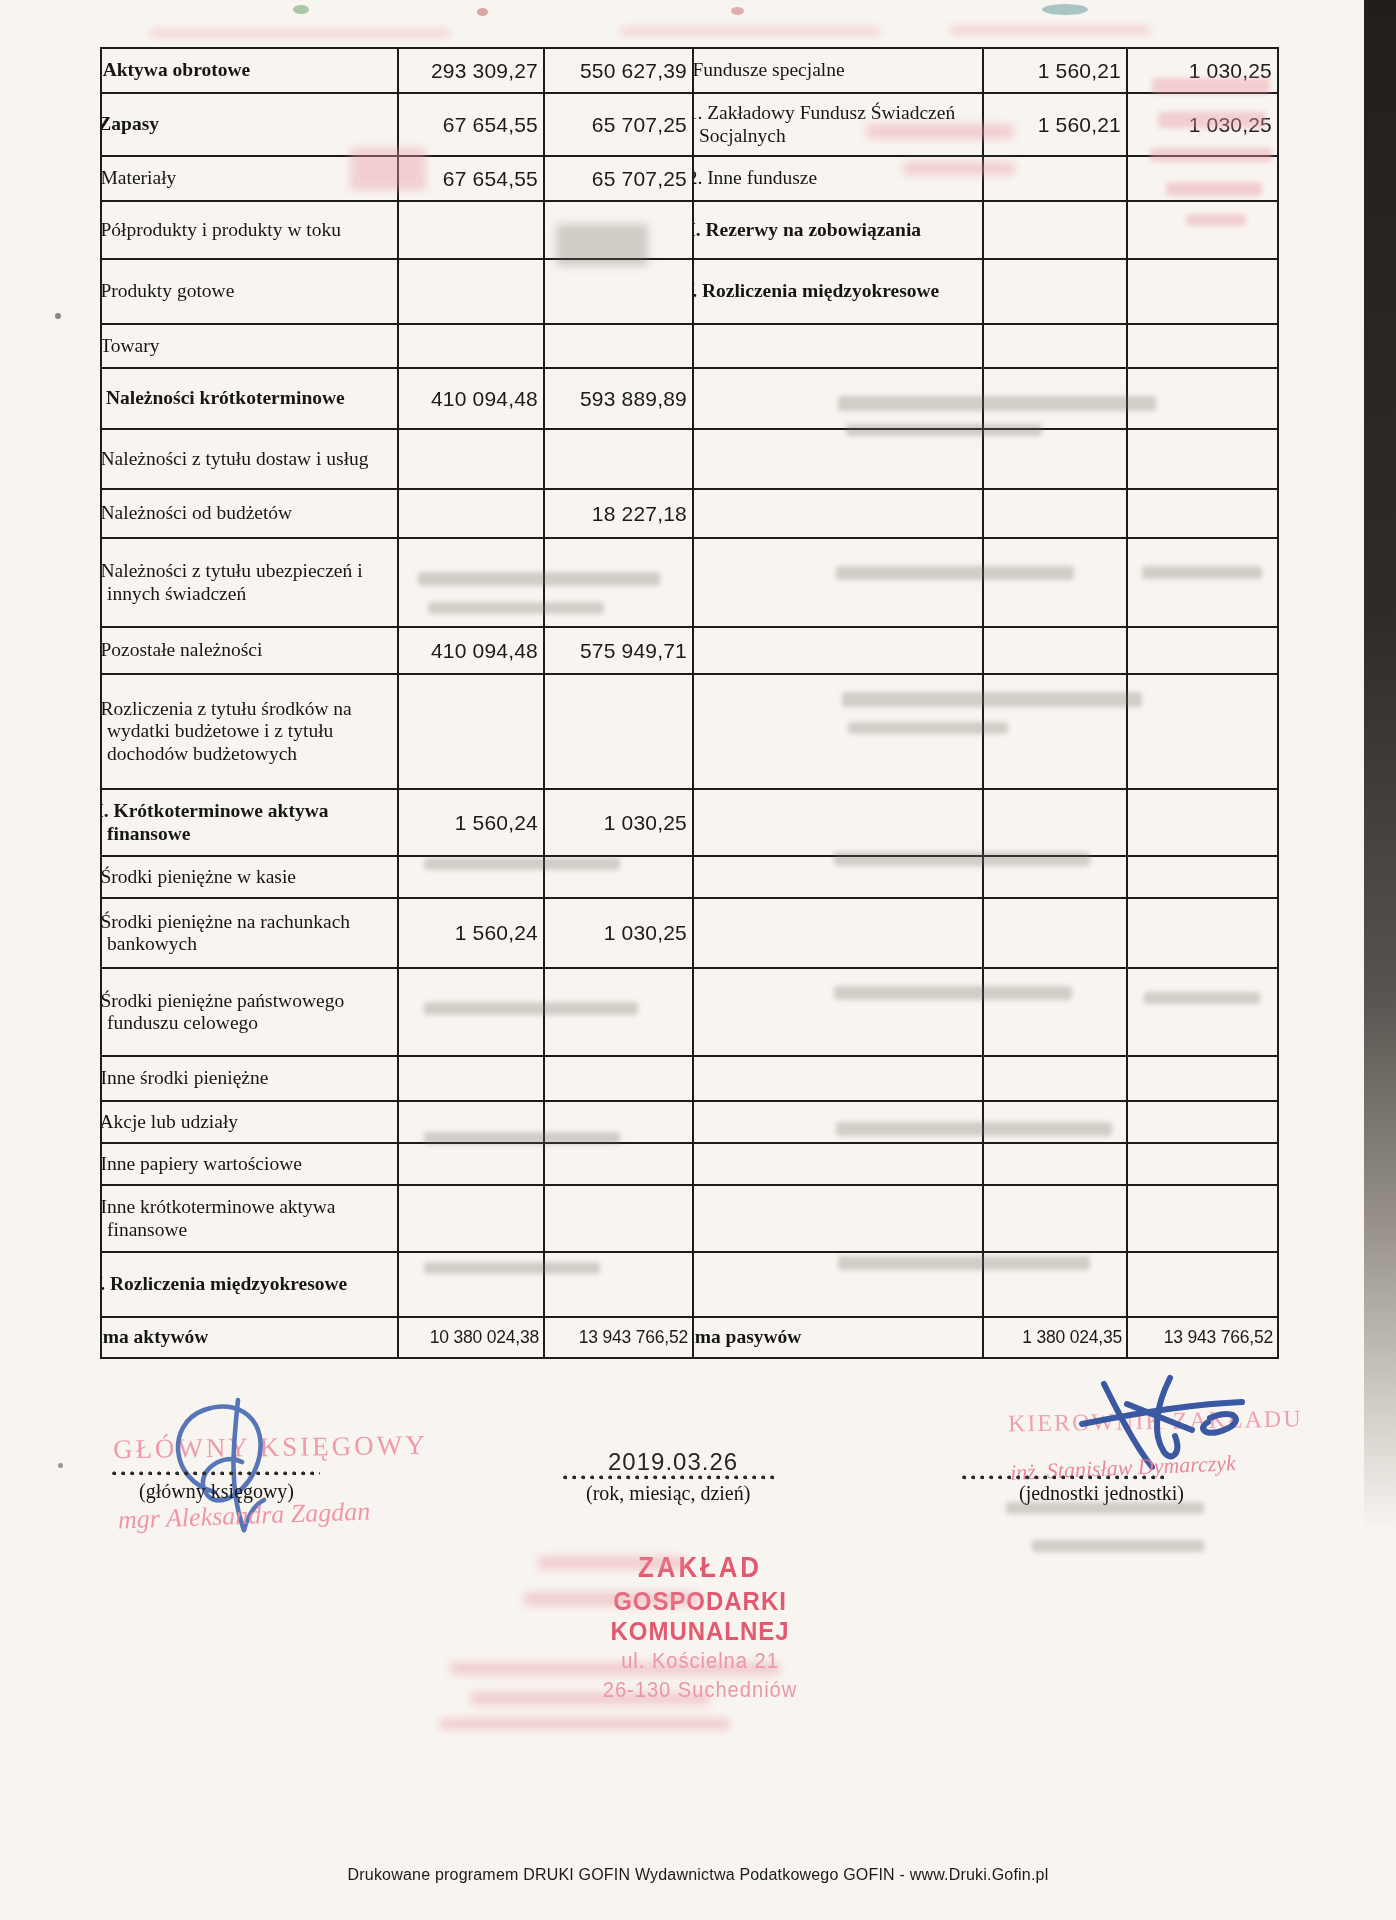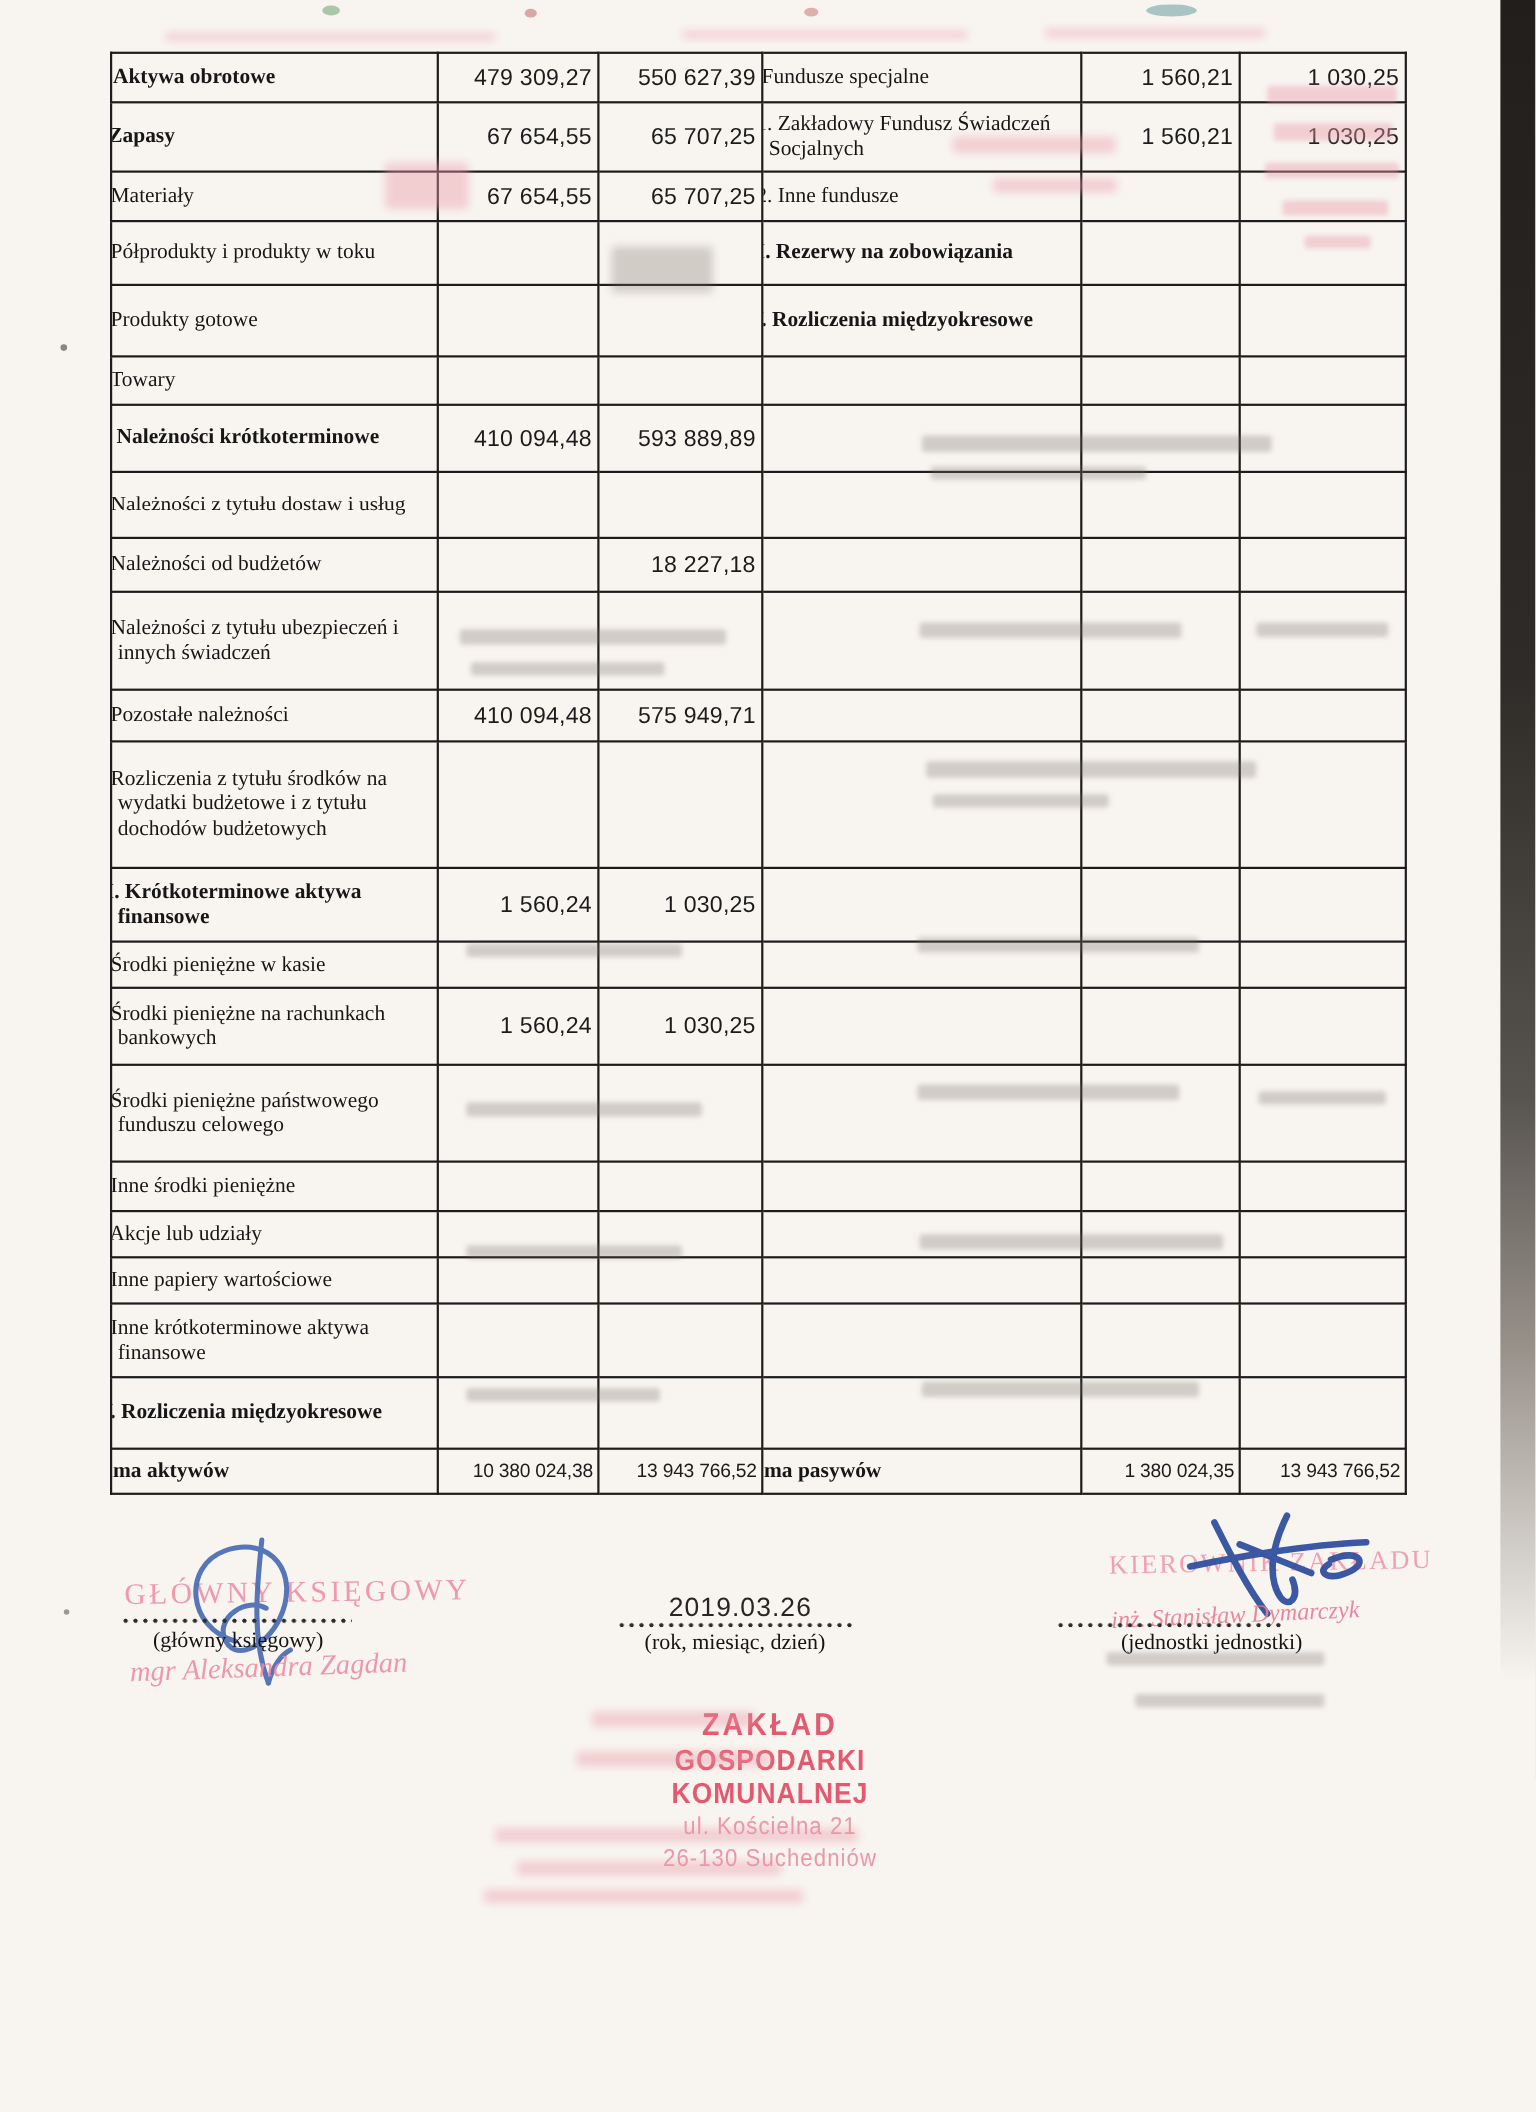--- a/index.html
+++ b/index.html
@@ -85,21 +85,21 @@
       <col style="width:297px">
         <col style="width:146px">
         <col style="width:149px">
       <col style="width:290px">
         <col style="width:144px">
         <col style="width:151px">
     </colgroup>
     <tbody id="table-body">
         <tr style="height: 45px;">
           <td class="lbl b">B. Aktywa obrotowe</td>
-          <td class="num">479 309,27</td>
+          <td class="num">293 309,27</td>
           <td class="num">550 627,39</td>
           <td class="lbl">8. Fundusze specjalne</td>
           <td class="num">1 560,21</td>
           <td class="num">1 030,25</td>
         </tr>
         <tr style="height: 63px;">
           <td class="lbl b">I. Zapasy</td>
           <td class="num">67 654,55</td>
           <td class="num">65 707,25</td>
           <td class="lbl">8.1. Zakładowy Fundusz Świadczeń Socjalnych</td>
@@ -299,20 +299,21 @@
   <div class="dots" style="left:962px; top:1475px; width:206px;"></div>
   <div class="caption" style="left:1019px; top:1482px;">(jednostki jednostki)</div>
 
   <div class="company-stamp">
     <div class="l1">ZAKŁAD</div>
     <div class="l2">GOSPODARKI KOMUNALNEJ</div>
     <div class="l3">ul. Kościelna 21</div>
     <div class="l4">26-130 Suchedniów</div>
   </div>
 
+  <div class="footer-line">Drukowane programem DRUKI GOFIN Wydawnictwa Podatkowego GOFIN - www.Druki.Gofin.pl</div>
 
   <div class="edge-band"></div>
 
   <div class="bleed p" style="left:1152px; top:78px;  width:118px; height:16px;"></div>
   <div class="bleed p" style="left:1158px; top:112px; width:108px; height:16px;"></div>
   <div class="bleed p" style="left:1150px; top:148px; width:122px; height:14px;"></div>
   <div class="bleed p" style="left:1166px; top:182px; width:96px;  height:14px;"></div>
   <div class="bleed p" style="left:1186px; top:214px; width:60px;  height:12px;"></div>
   <div class="bleed p soft" style="left:866px; top:124px; width:148px; height:15px;"></div>
   <div class="bleed p soft" style="left:903px; top:162px; width:112px; height:13px;"></div>

